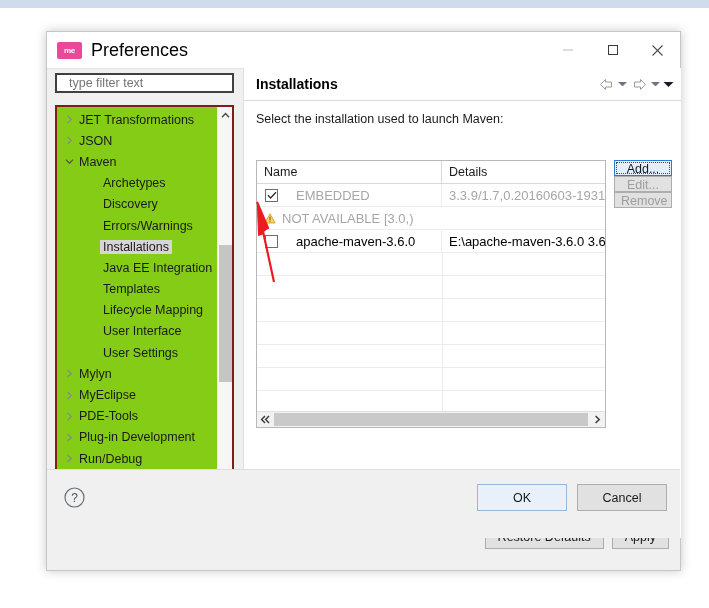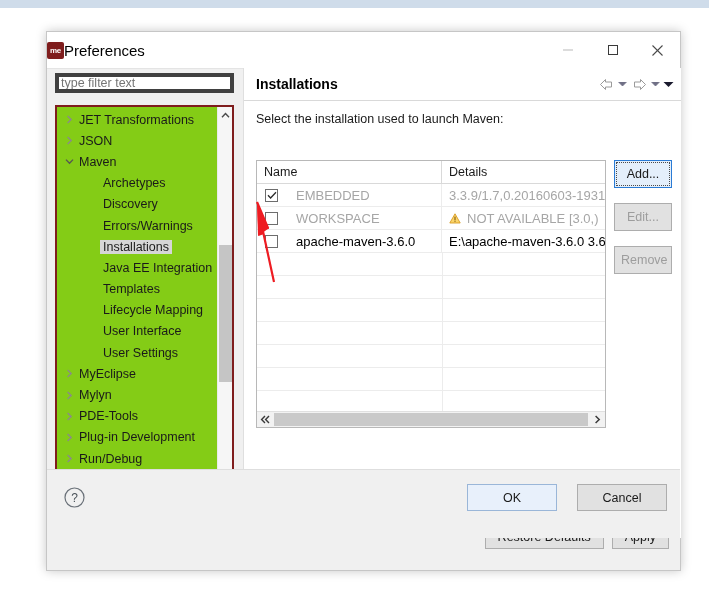--- a/index.html
+++ b/index.html
@@ -38,33 +38,35 @@
   }
   .titlebar {
     position: relative;
     height: 36px;
     background: #ffffff;
     border-bottom: 1px solid #e4e4e4;
     display: flex;
     align-items: center;
   }
   .app-icon {
-    width: 17px; height: 17px;
-    background: #7f1d1d;
+    width: 25px; height: 17px;
+    margin-left: 10px;
+    background: #ec4899;
     border-radius: 2px;
     color: #ffffff;
     font-size: 8px;
     font-weight: bold;
     display: flex;
     align-items: center;
     justify-content: center;
     letter-spacing: -0.3px;
   }
   .title-text {
-    font-size: 15px;
+    margin-left: 9px;
+    font-size: 18px;
     color: #000000;
   }
   .win-buttons {
     position: absolute;
     right: 0; top: 0;
     height: 36px;
     display: flex;
   }
   .win-btn {
     width: 45px; height: 36px;
@@ -82,25 +84,25 @@
     width: 633px; height: 470px;
   }
   .left-pane {
     position: absolute;
     left: 8px; top: 5px;
     width: 180px; height: 454px;
   }
   .filter-input {
     width: 179px; height: 20px;
     box-sizing: border-box;
-    border: 4px solid #404040;
+    border: 2px solid #404040;
     background: #ffffff;
     font-size: 12.5px;
     color: #9a9a9a;
-    padding: 0 2px;
+    padding: 0 12px;
     font-family: "Liberation Sans", sans-serif;
     outline: none;
   }
   .tree-wrap {
     position: absolute;
     left: 0; top: 32px;
     width: 179px; height: 408px;
     background: #84cc16;
     border: 2px solid #7f1d1d;
     box-sizing: border-box;
@@ -331,22 +333,22 @@
     font-family: "Liberation Sans", sans-serif;
     font-size: 12.5px;
     color: #1a1a1a;
     background: #e1e1e1;
     border: 1px solid #adadad;
     box-sizing: border-box;
     cursor: default;
   }
   .btn.side {
     display: block;
-    width: 58px; height: 28px;
-    margin-bottom: 15px;
+    width: 58px; height: 16px;
+    margin-bottom: 0;
   }
   .btn.focused {
     background: #e4effb;
     border: 1px solid #2a7bd5;
     outline: 1px dotted #4a4a4a;
     outline-offset: -3px;
   }
   .btn.disabled { color: #9d9d9d; }
 
   .note {
@@ -377,21 +379,21 @@
   .help-btn {
     position: absolute;
     left: 14px; top: 14px;
     width: 27px; height: 27px;
     display: flex; align-items: center; justify-content: center;
   }
   .footer-buttons {
     position: absolute;
     right: 13px; top: 14px;
     display: flex;
-    gap: 20px;
+    gap: 10px;
   }
   .btn.footer-btn {
     width: 90px; height: 27px;
   }
   .btn.default-btn {
     background: #e8f0fb;
     border: 1px solid #9ab6d8;
   }
 
   
@@ -492,29 +494,29 @@
               </div>
               <div class="tree-item child">
                 <span class="lbl">User Settings</span>
               </div>
               <div class="tree-item">
                 <span class="arrow">
                   <svg width="7" height="9" viewBox="0 0 7 9">
                     <path d="M1.6 1 L5.2 4.5 L1.6 8" fill="none" stroke="#8a8a8a" stroke-width="1.3"></path>
                   </svg>
                 </span>
-                <span class="lbl">MyEclipse</span>
+                <span class="lbl">Mylyn</span>
               </div>
               <div class="tree-item">
                 <span class="arrow">
                   <svg width="7" height="9" viewBox="0 0 7 9">
                     <path d="M1.6 1 L5.2 4.5 L1.6 8" fill="none" stroke="#8a8a8a" stroke-width="1.3"></path>
                   </svg>
                 </span>
-                <span class="lbl">Mylyn</span>
+                <span class="lbl">MyEclipse</span>
               </div>
               <div class="tree-item">
                 <span class="arrow">
                   <svg width="7" height="9" viewBox="0 0 7 9">
                     <path d="M1.6 1 L5.2 4.5 L1.6 8" fill="none" stroke="#8a8a8a" stroke-width="1.3"></path>
                   </svg>
                 </span>
                 <span class="lbl">PDE-Tools</span>
               </div>
               <div class="tree-item">
@@ -623,24 +625,20 @@
                         <path d="M1 4.3 L3.6 7 L9 1.2" fill="none" stroke="#2b2b2b" stroke-width="1.3"></path>
                       </svg>
                     </span>
                     <span class="row-label dim">EMBEDDED</span>
                   </div>
                   <div class="td-details">
                     <span class="dim">3.3.9/1.7,0.20160603-1931</span>
                   </div>
                 </div>
                 <div class="tbl-row">
-                  <div class="td-name">
-                    <span class="cbx"></span>
-                    <span class="row-label dim">WORKSPACE</span>
-                  </div>
                   <div class="td-details">
                     <span class="warn-ico">
                       <svg width="12" height="11" viewBox="0 0 12 11">
                         <path d="M6 0.8 L11.2 10 L0.8 10 Z" fill="#fbd56a" stroke="#d79b22" stroke-width="0.9" stroke-linejoin="round"></path>
                         <rect x="5.4" y="3.6" width="1.2" height="3.4" fill="#8a6313"></rect>
                         <rect x="5.4" y="7.6" width="1.2" height="1.2" fill="#8a6313"></rect>
                       </svg>
                     </span>
                     <span class="dim">NOT AVAILABLE [3.0,)</span>
                   </div>

